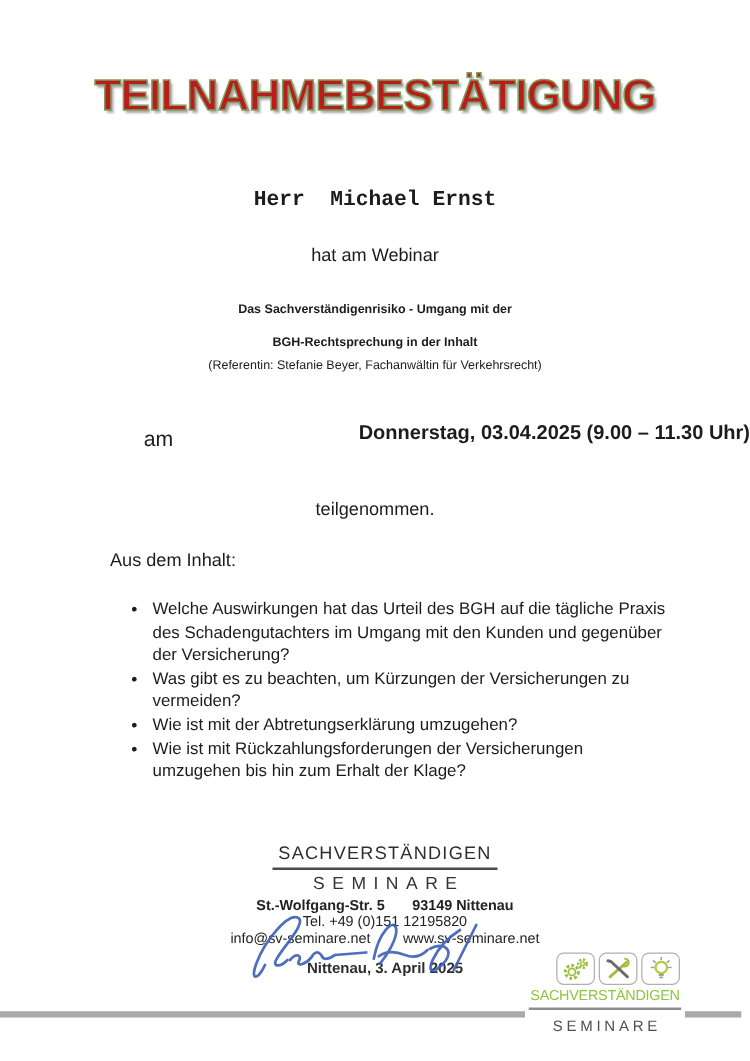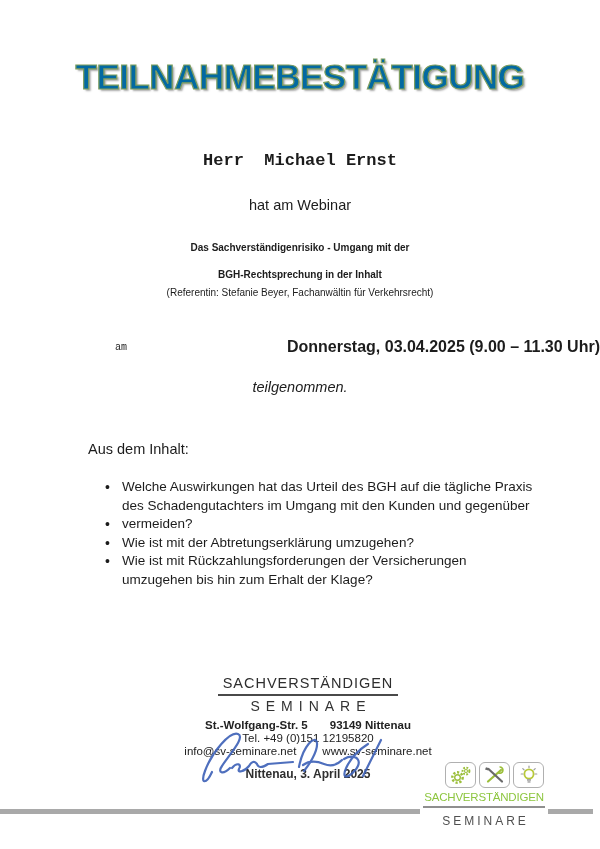--- a/index.html
+++ b/index.html
@@ -2,31 +2,31 @@
 <html><head>
 <meta charset="utf-8">
 <style>
   html,body{margin:0;padding:0;background:#fff;}
   .page{position:relative;width:600px;height:849px;background:#ffffff;overflow:hidden;
         font-family:"Liberation Sans","DejaVu Sans",sans-serif;color:#1c1c1c;}
   .abs{position:absolute;}
   .ctr{left:0;right:0;text-align:center;}
 
   .title{top:57px;font-size:35px;font-weight:bold;letter-spacing:-0.5px;
-         color:#0369a1;-webkit-text-stroke:1.2px #7e9e5e;
+         color:#b91c1c;-webkit-text-stroke:1.2px #7e9e5e;
          text-shadow:2px 2px 2px rgba(125,125,125,0.65);}
 
   .recipient{top:151px;font-size:17px;font-weight:bold;white-space:pre;font-family:Liberation Mono, monospace;}
   .intro{top:197px;font-size:14.5px;text-align:center;}
   .webinar-title{top:234px;font-size:10px;font-weight:bold;line-height:27px;}
   .referent{top:287px;font-size:10px;}
 
-  .date-label{top:342px;left:115px;font-size:10px;font-family:Liberation Mono, monospace;}
+  .date-label{top:342px;left:115px;font-size:17px;}
   .date-row{top:338px;left:86px;right:0;text-align:right;font-size:16px;font-weight:bold;}
-  .participation{top:379px;font-size:14.5px;font-style:italic;}
+  .participation{top:400px;font-size:14.5px;}
   .content-heading{top:441px;left:88px;font-size:14.5px;}
 
   ul.bullets{position:absolute;left:122px;top:478px;margin:0;padding:0;list-style:none;}
   ul.bullets li{position:relative;}
   .bullet-marker{position:absolute;left:-17px;top:0;font-size:14px;line-height:18.6px;}
   .bl{font-size:13.5px;line-height:18.6px;white-space:nowrap;}
 
   .org-logo{top:674px;left:150px;width:316px;text-align:center;color:#2e2e2e;}
   .org-name{display:inline-block;font-size:14.5px;letter-spacing:1px;
             border-bottom:2px solid #4a4a4a;padding:0 5px 3px;}
@@ -75,23 +75,25 @@
 
   <div class="abs ctr participation">teilgenommen.</div>
 
   <div class="abs content-heading">Aus dem Inhalt:</div>
 
   <ul class="bullets">
     <li>
       <span class="bullet-marker">•</span>
       <div class="bl">Welche Auswirkungen hat das Urteil des BGH auf die tägliche Praxis</div>
       <div class="bl">des Schadengutachters im Umgang mit den Kunden und gegenüber</div>
+      <div class="bl">der Versicherung?</div>
     </li>
     <li>
       <span class="bullet-marker">•</span>
+      <div class="bl">Was gibt es zu beachten, um Kürzungen der Versicherungen zu</div>
       <div class="bl">vermeiden?</div>
     </li>
     <li>
       <span class="bullet-marker">•</span>
       <div class="bl">Wie ist mit der Abtretungserklärung umzugehen?</div>
     </li>
     <li>
       <span class="bullet-marker">•</span>
       <div class="bl">Wie ist mit Rückzahlungsforderungen der Versicherungen</div>
       <div class="bl">umzugehen bis hin zum Erhalt der Klage?</div>

